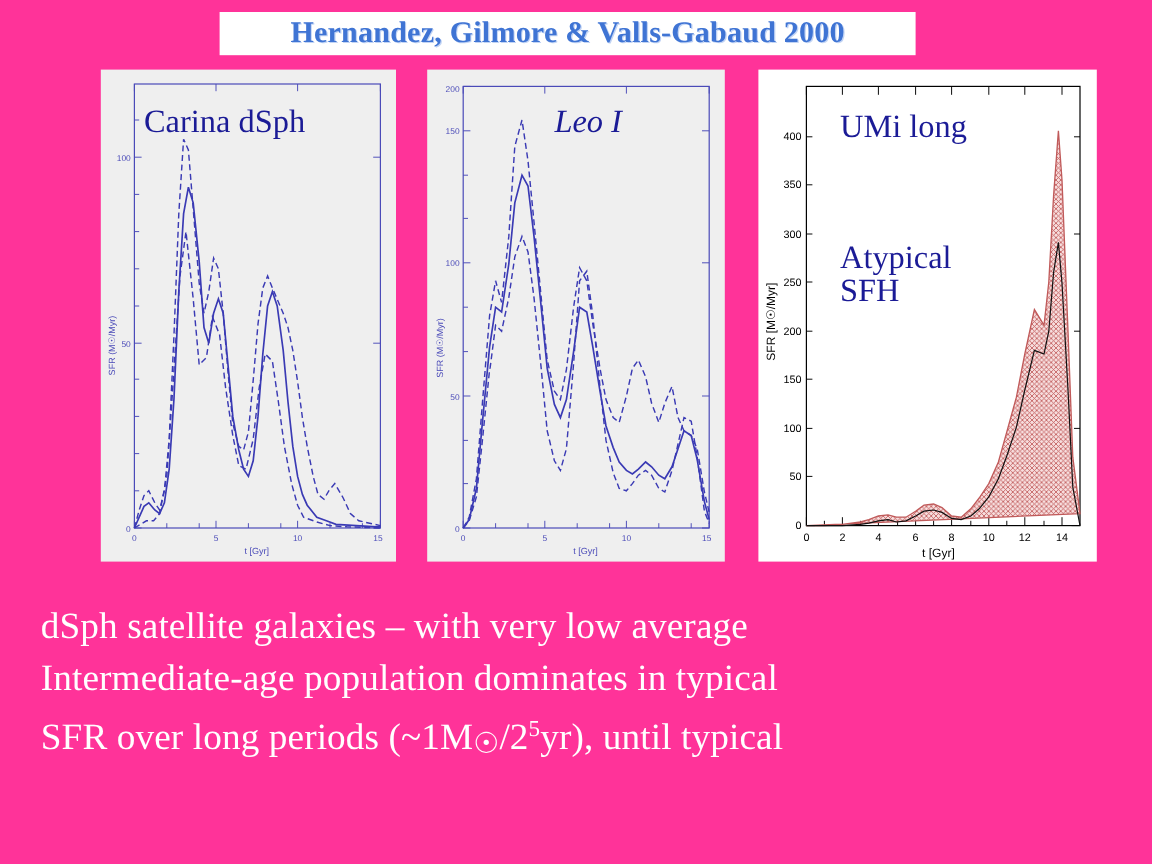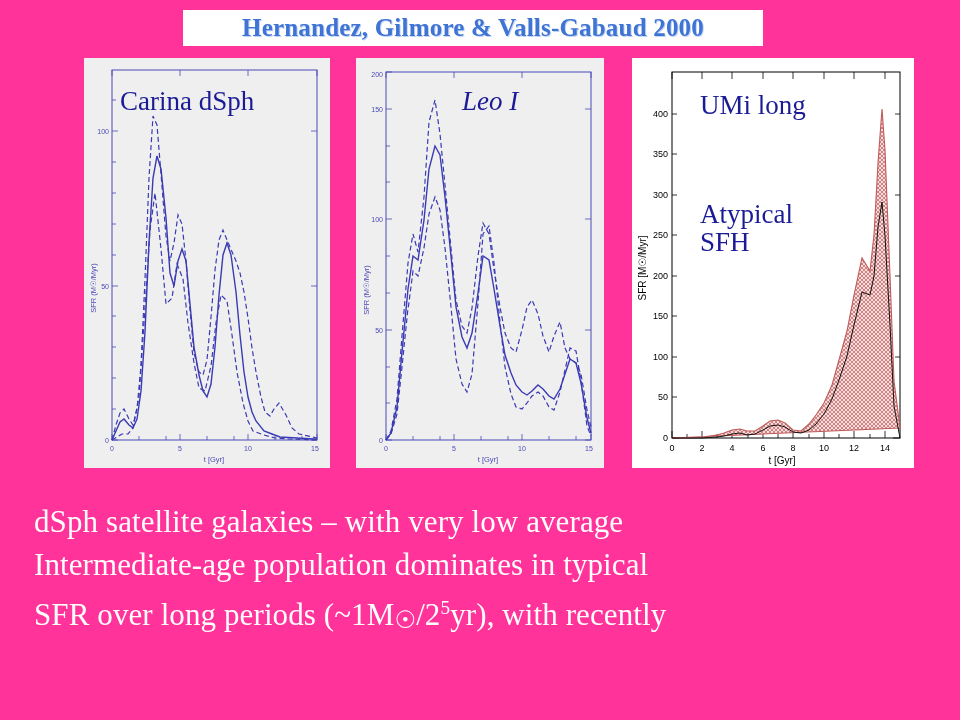--- a/index.html
+++ b/index.html
@@ -312,14 +312,14 @@
 
 <div class="panel-heading" id="heading-carina">Carina dSph</div>
 <div class="panel-heading" id="heading-leo">Leo I</div>
 <div class="panel-heading" id="heading-umi">UMi long</div>
 <div id="heading-umi-sub">Atypical
 SFH</div>
 
 <div id="caption" style="color: rgb(255, 255, 255);">
   <span class="cl">dSph satellite galaxies – with very low average</span>
   <span class="cl">Intermediate-age population dominates in typical</span>
-  <span class="cl"><span>SFR over long periods (~1M</span><span class="sun">☉</span><span>/2</span><sup>5</sup><span>yr), with recently</span></span>
+  <span class="cl"><span>SFR over long periods (~1M</span><span class="sun">☉</span><span>/2</span><sup>5</sup><span>yr), until typical</span></span>
 </div>
 
 </body></html>

